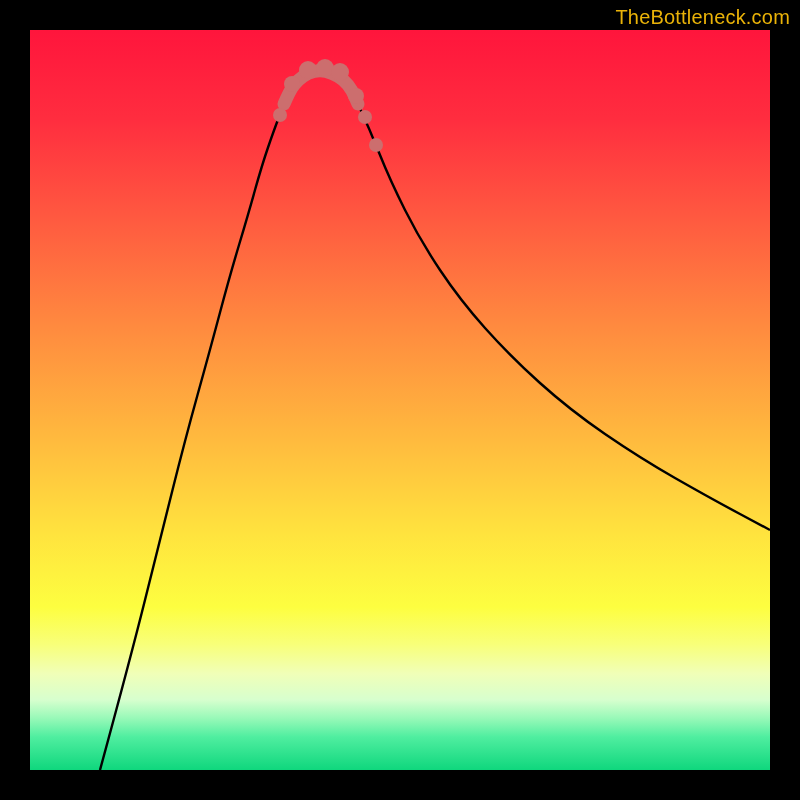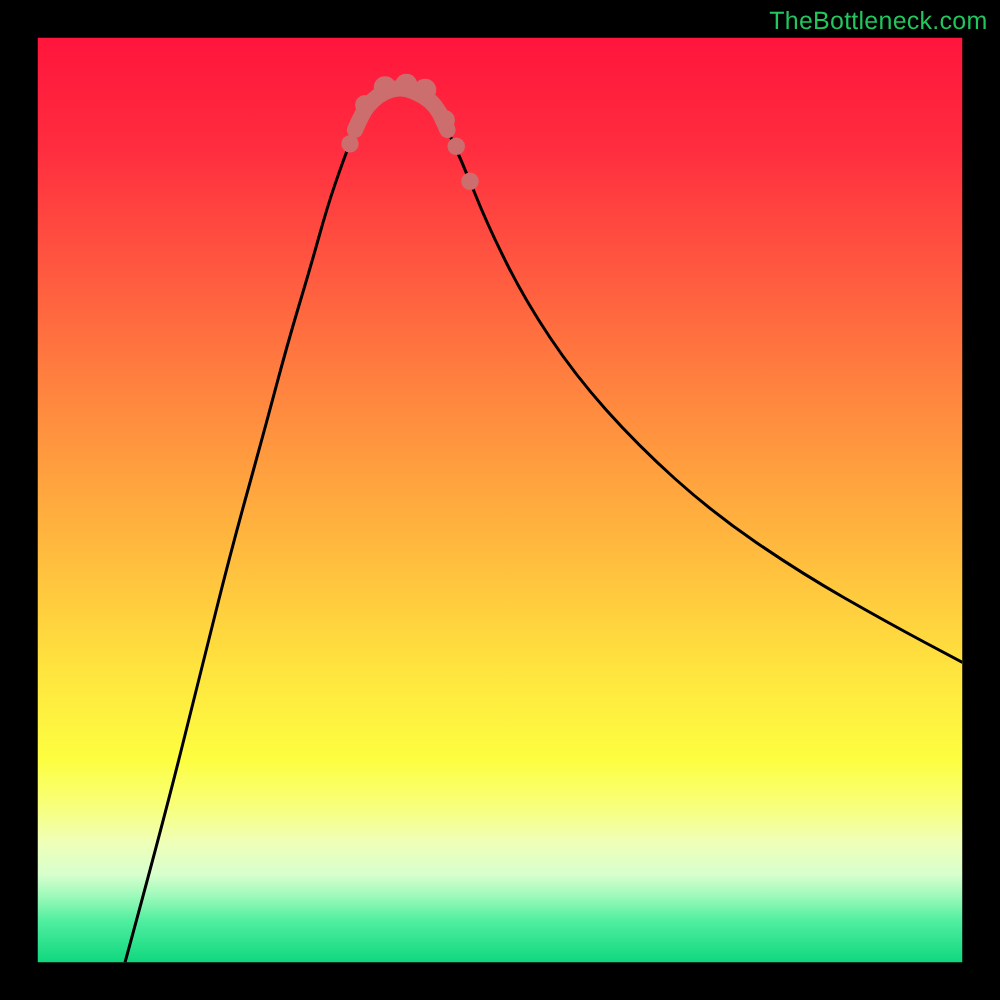--- a/index.html
+++ b/index.html
@@ -21,21 +21,21 @@
   .gradient {
     position: absolute;
     left: 0; top: 0;
     width: 740px;
     height: 740px;
   }
   .watermark {
     position: absolute;
     top: 6px;
     right: 10px;
-    color: #22c55e;
+    color: #eab308;
     font-size: 20px;
     font-weight: 500;
     letter-spacing: 0.2px;
   }
   svg.curve {
     position: absolute;
     left: 0; top: 0;
   }
   .dot {
     fill: #cc6e6e;

